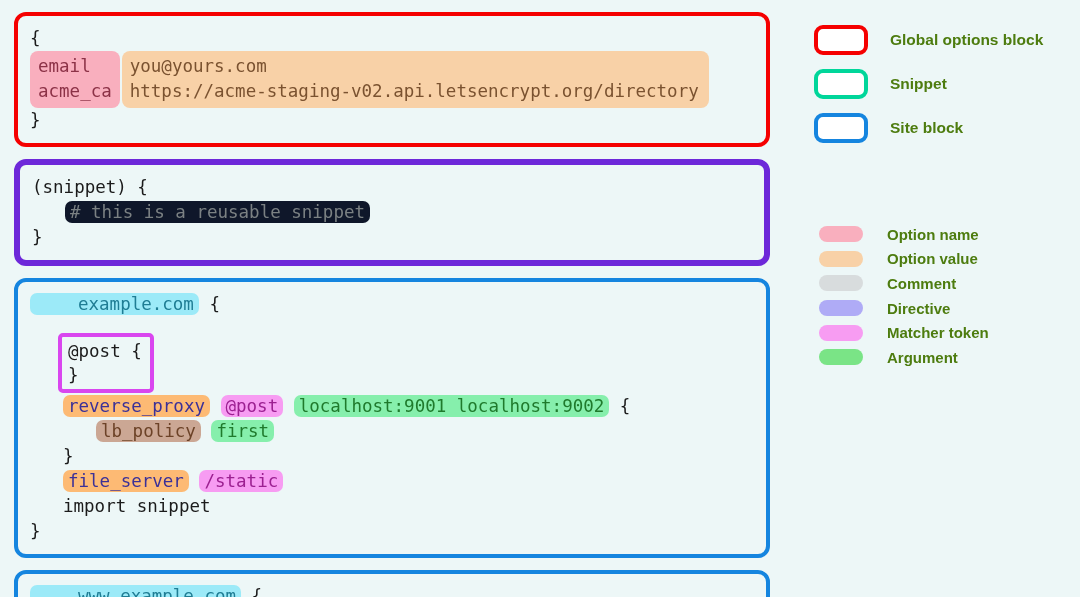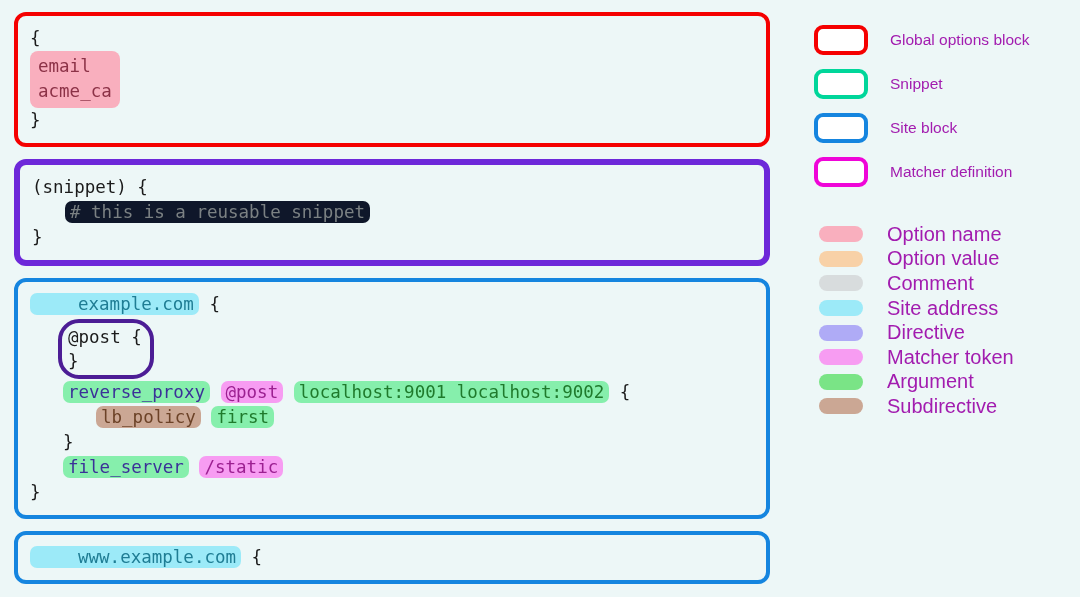--- a/index.html
+++ b/index.html
@@ -46,21 +46,21 @@
   .line { white-space: pre; }
 
   
   .tok {
     border-radius: 7px;
     padding: 1px 5px;
     white-space: pre;
   }
   .tok-comment   { background: #0f172a; color: #7b8183; }
   .tok-siteaddr  { background: #9ceaf8; color: #1f7d94; padding-left: 48px; }
-  .tok-directive { background: #86efac; color: #3b3198; margin-top: 36px; }
+  .tok-directive { background: #fdba74; color: #3b3198; margin-top: 36px; }
   .tok-matcher   { background: #f79cf2; color: #9c2091; }
   .tok-arg       { background: #86efac; color: #1f7a2c; }
   .tok-subdir    { background: #cba794; color: #6c4227; }
 
   
   .opt-grid {
     display: flex;
     align-items: stretch;
   }
   .opt-names {
@@ -76,25 +76,25 @@
     border-radius: 8px;
     padding: 3px 10px 4px 8px;
     color: #7a5230;
     white-space: pre;
     margin-left: 2px;
   }
 
   
   .matcher-box {
     display: inline-block;
-    border: 4px solid #4c1d95;
-    border-radius: 21px;
+    border: 4px solid #d946ef;
+    border-radius: 5px;
     padding: 2px 8px 2px 6px;
     margin-left: 28px;
-    margin-top: 2px;
+    margin-top: 16px;
     margin-bottom: 1px;
   }
   .matcher-box .line { line-height: 24px; }
 
   .indent1 { padding-left: 33px; }
   .indent2 { padding-left: 66px; }
 
   
   .legend {
     position: absolute;
@@ -116,22 +116,23 @@
     flex: 0 0 auto;
   }
   .pill-outline.red     { border: 4px solid #f50000; }
   .pill-outline.green   { border: 4px solid #00d69a; }
   .pill-outline.blue    { border: 4px solid #1585df; }
   .pill-outline.magenta { border: 4px solid #ef05d8; }
 
   .legend-label {
     margin-left: 22px;
     font-size: 15.5px;
-    color: #a21caf;
+    color: #4d7c0f;
     white-space: nowrap;
+    font-weight: bold;
   }
 
   .legend-colors {
     position: absolute;
     left: 814px;
     top: 222px;
     width: 252px;
   }
   .legend-color-row {
     display: flex;
@@ -140,35 +141,37 @@
   }
   .pill-solid {
     width: 44px;
     height: 16px;
     border-radius: 8px;
     flex: 0 0 auto;
     margin-left: 5px;
   }
   .legend-color-row .legend-label {
     margin-left: 24px;
-    font-size: 20px;
+    font-size: 15px;
   }
 </style>
 </head>
 <body>
 
 <div class="page">
 
   <div class="code-col">
 
     <div class="block global">
       <div class="line">{</div>
       <div class="opt-grid">
         <div class="opt-names">email
 acme_ca</div>
+        <div class="opt-values">you@yours.com
+https://acme-staging-v02.api.letsencrypt.org/directory</div>
       </div>
       <div class="line">}</div>
     </div>
 
     <div class="block snippet">
       <div class="line">(snippet) {</div>
       <div class="line indent1"><span class="tok tok-comment"># this is a reusable snippet</span></div>
       <div class="line">}</div>
     </div>
 
@@ -181,20 +184,21 @@
       </div>
 
       <div class="line indent1"><span class="tok tok-directive">reverse_proxy</span> <span class="tok tok-matcher">@post</span> <span class="tok tok-arg">localhost:9001 localhost:9002</span> <span>{</span></div>
 
       <div class="line indent2"><span class="tok tok-subdir">lb_policy</span> <span class="tok tok-arg">first</span></div>
 
       <div class="line indent1">}</div>
 
       <div class="line indent1"><span class="tok tok-directive">file_server</span> <span class="tok tok-matcher">/static</span></div>
 
+      <div class="line indent1">import snippet</div>
 
       <div class="line">}</div>
     </div>
 
     <div class="block site">
       <div class="line"><span class="tok tok-siteaddr">www.example.com</span> <span>{</span></div>
 
     </div>
 
   </div>
@@ -205,54 +209,42 @@
       <div class="legend-label">Global options block</div>
     </div>
     <div class="legend-outline-row">
       <div class="pill-outline green"></div>
       <div class="legend-label">Snippet</div>
     </div>
     <div class="legend-outline-row">
       <div class="pill-outline blue"></div>
       <div class="legend-label">Site block</div>
     </div>
-    <div class="legend-outline-row">
-      <div class="pill-outline magenta"></div>
-      <div class="legend-label">Matcher definition</div>
-    </div>
   </div>
 
   <div class="legend-colors">
     <div class="legend-color-row">
       <div class="pill-solid" style="background:#f9afbe"></div>
       <div class="legend-label">Option name</div>
     </div>
     <div class="legend-color-row">
       <div class="pill-solid" style="background:#f8d1a7"></div>
       <div class="legend-label">Option value</div>
     </div>
     <div class="legend-color-row">
       <div class="pill-solid" style="background:#d8dcdd"></div>
       <div class="legend-label">Comment</div>
     </div>
     <div class="legend-color-row">
-      <div class="pill-solid" style="background:#9ceaf8"></div>
-      <div class="legend-label">Site address</div>
-    </div>
-    <div class="legend-color-row">
       <div class="pill-solid" style="background:#afabf6"></div>
       <div class="legend-label">Directive</div>
     </div>
     <div class="legend-color-row">
       <div class="pill-solid" style="background:#f79cf2"></div>
       <div class="legend-label">Matcher token</div>
     </div>
     <div class="legend-color-row">
       <div class="pill-solid" style="background:#7ae486"></div>
       <div class="legend-label">Argument</div>
     </div>
-    <div class="legend-color-row">
-      <div class="pill-solid" style="background:#cba794"></div>
-      <div class="legend-label">Subdirective</div>
-    </div>
   </div>
 
 </div>
 
 </body></html>

